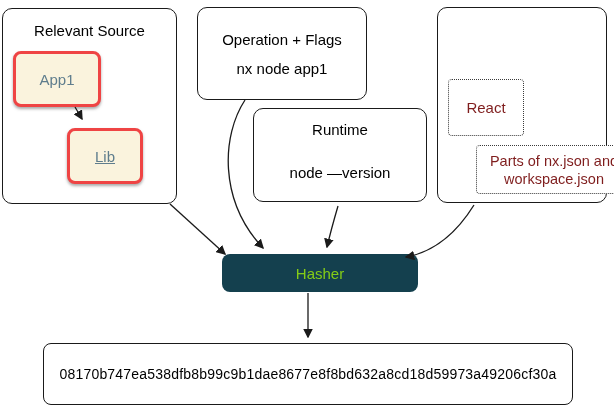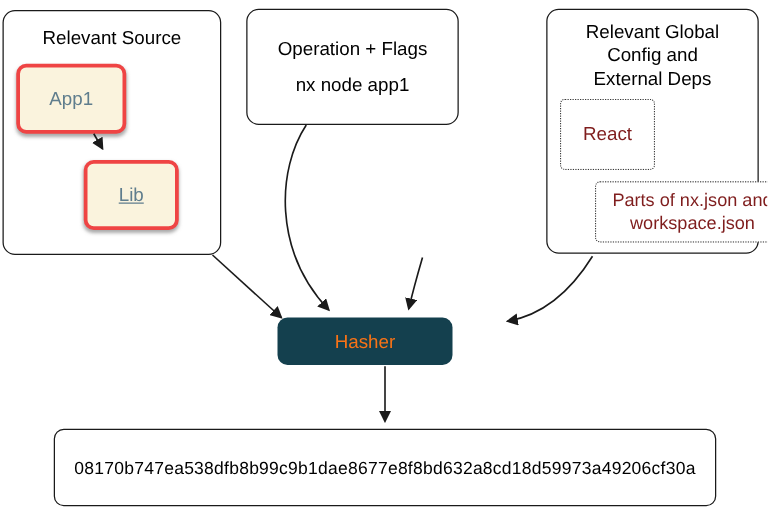--- a/index.html
+++ b/index.html
@@ -58,27 +58,27 @@
   .cmd-text {
     position: absolute;
     width: 100%;
     text-align: center;
     color: #000000;
     font-size: 15px;
   }
   .hasher {
     position: absolute;
     left: 222px; top: 254px;
-    width: 140px; height: 38px;
+    width: 196px; height: 38px;
     background: #14404e;
     border-radius: 8px;
     display: flex;
     align-items: center;
     justify-content: center;
-    color: #f97316;
+    color: #84cc16;
     font-size: 15px;
   }
   .hash-box {
     position: absolute;
     left: 43px; top: 343px;
     width: 530px; height: 62px;
     background: #ffffff;
     border: 1.5px solid #1a1a1a;
     border-radius: 8px;
     box-sizing: border-box;
@@ -110,25 +110,26 @@
     <div class="group-title" style="top:12px;">Relevant Source</div>
     <div class="cream-node" style="left:10px; top:42px; width:88px; height:56px;">App1</div>
     <div class="cream-node" style="left:64px; top:119px; width:76px; height:56px;text-decoration:underline;">Lib</div>
   </div>
 
   <div class="group-box" style="left:197px; top:7px; width:170px; height:93px;">
     <div class="group-title" style="top:22px;">Operation + Flags</div>
     <div class="cmd-text" style="top:52px;">nx node app1</div>
   </div>
 
+  <div class="group-box" style="left:253px; top:108px; width:174px; height:94px;">
+    <div class="group-title" style="top:11px;">Runtime</div>
+    <div class="cmd-text" style="top:55px;">node —version</div>
+  </div>
 
   <div class="group-box" style="left:437px; top:7px; width:170px; height:196px;">
-    <div class="group-title" style="top:8px;">Relevant Global
-Config and
-External Deps</div>
     <div class="dotted-node" style="left:10px; top:71px; width:76px; height:57px;">React</div>
     <div class="dotted-node" style="left:10px; top:137px; width:156px; height:49px; font-size:14.5px;margin-left:28px;">Parts of nx.json and
 workspace.json</div>
   </div>
 
   <div class="hasher">
     <span>Hasher</span>
   </div>
 
   <div class="hash-box">

